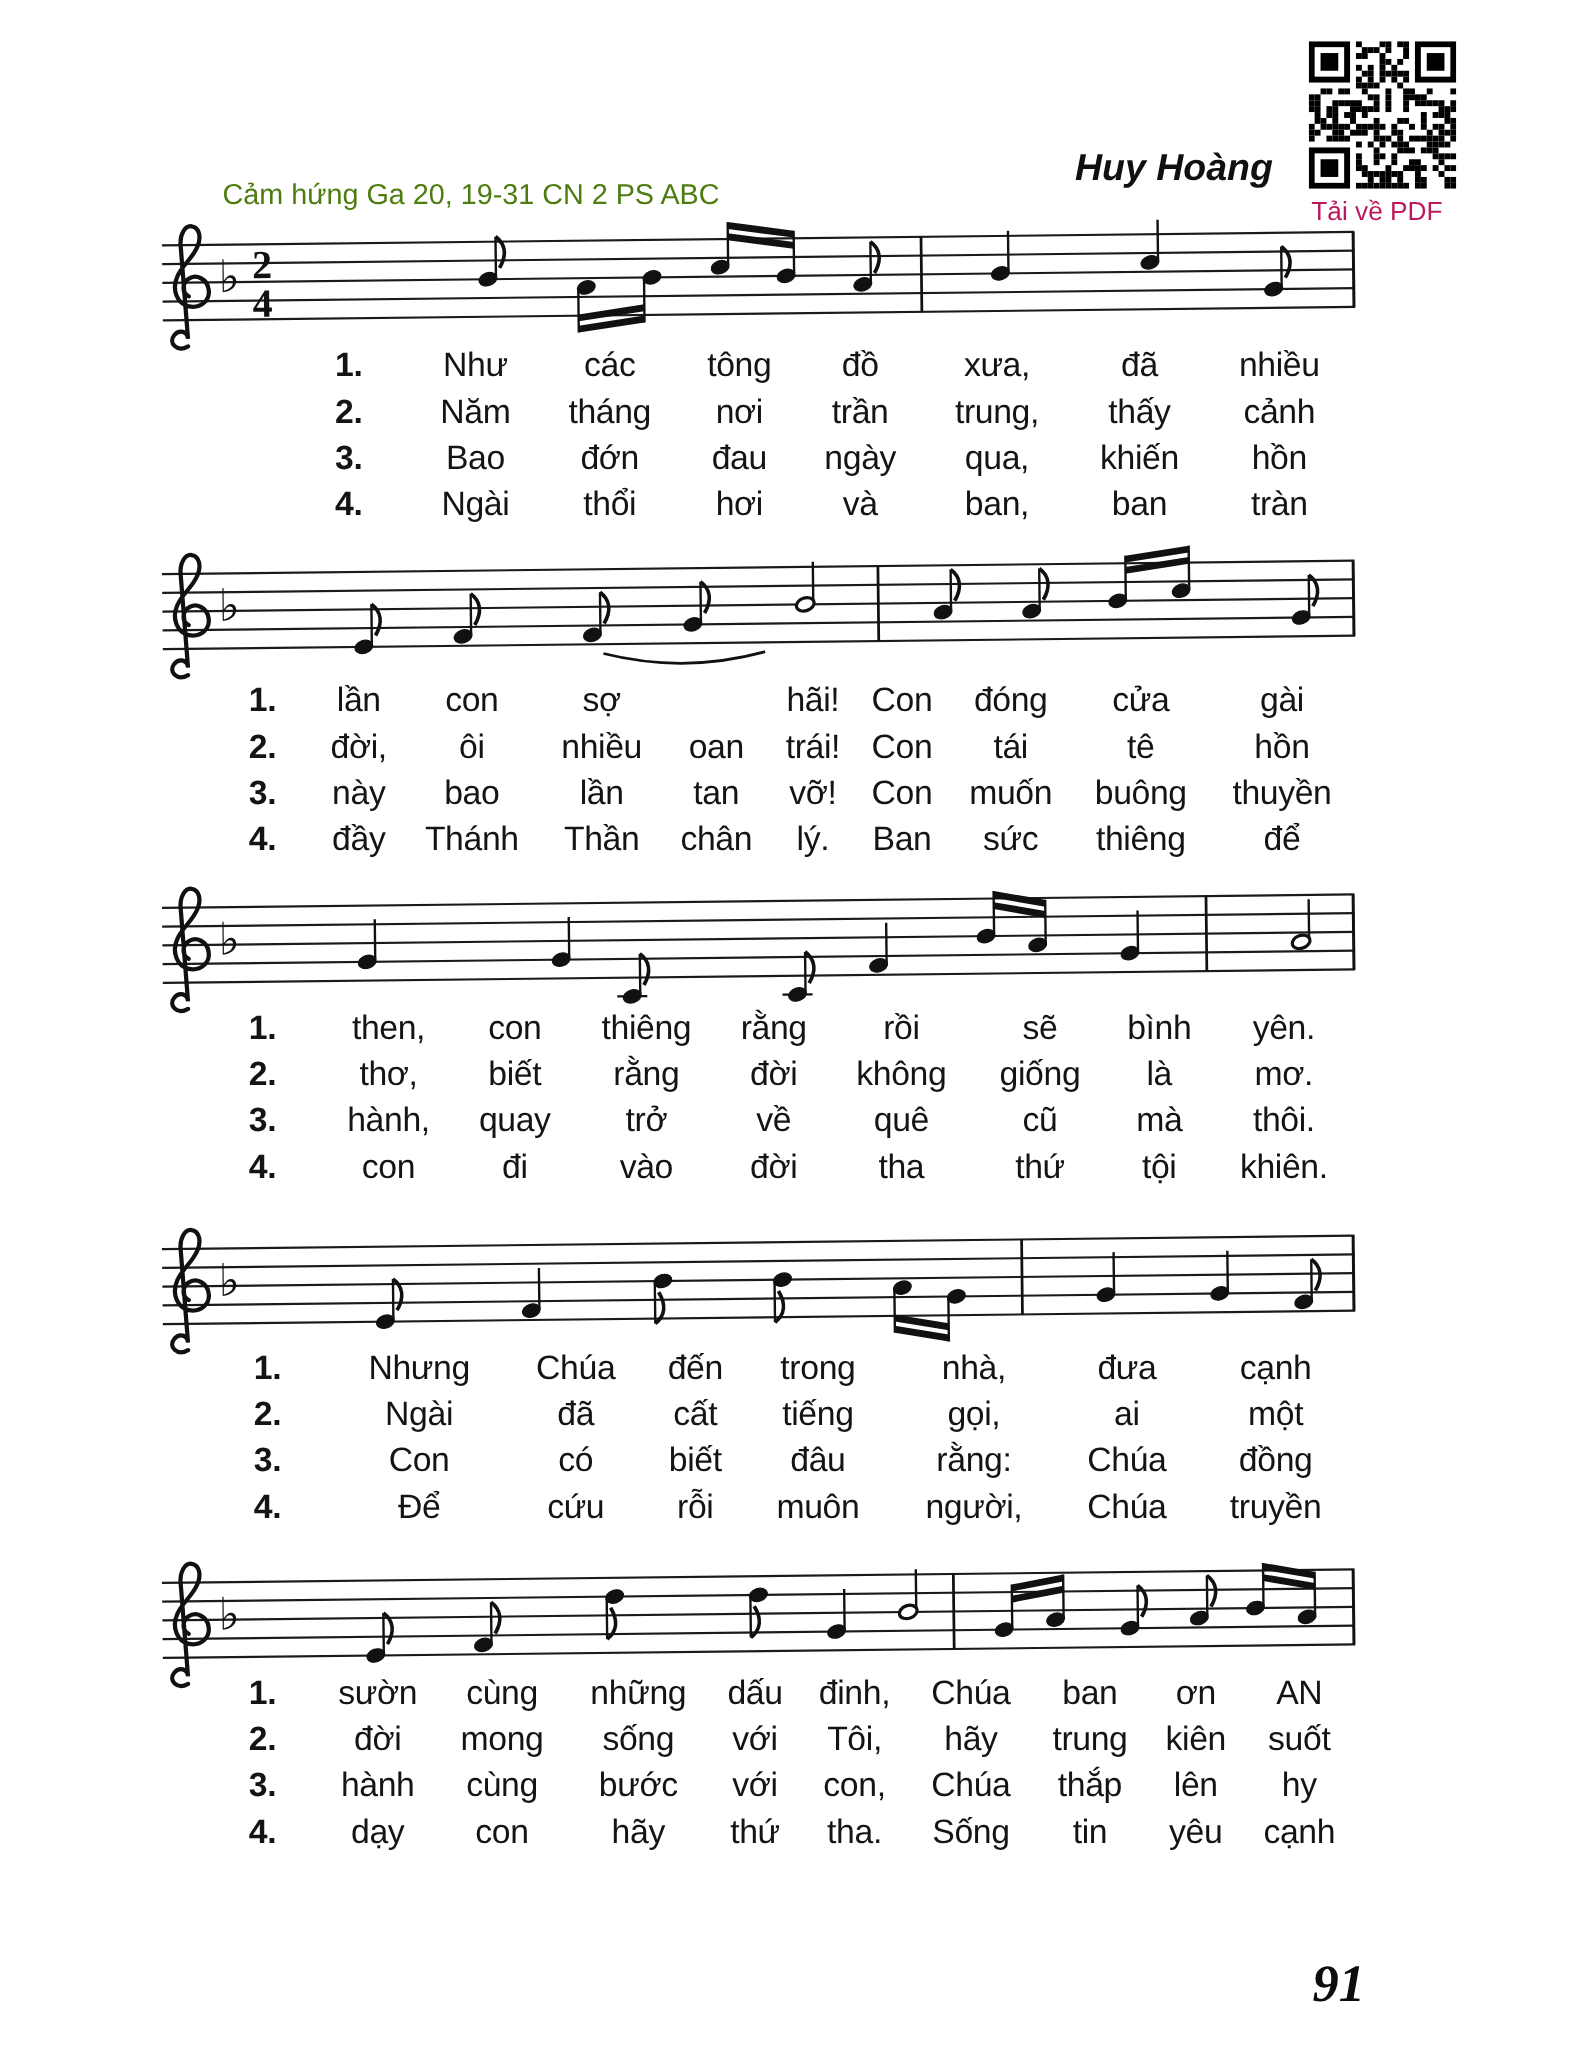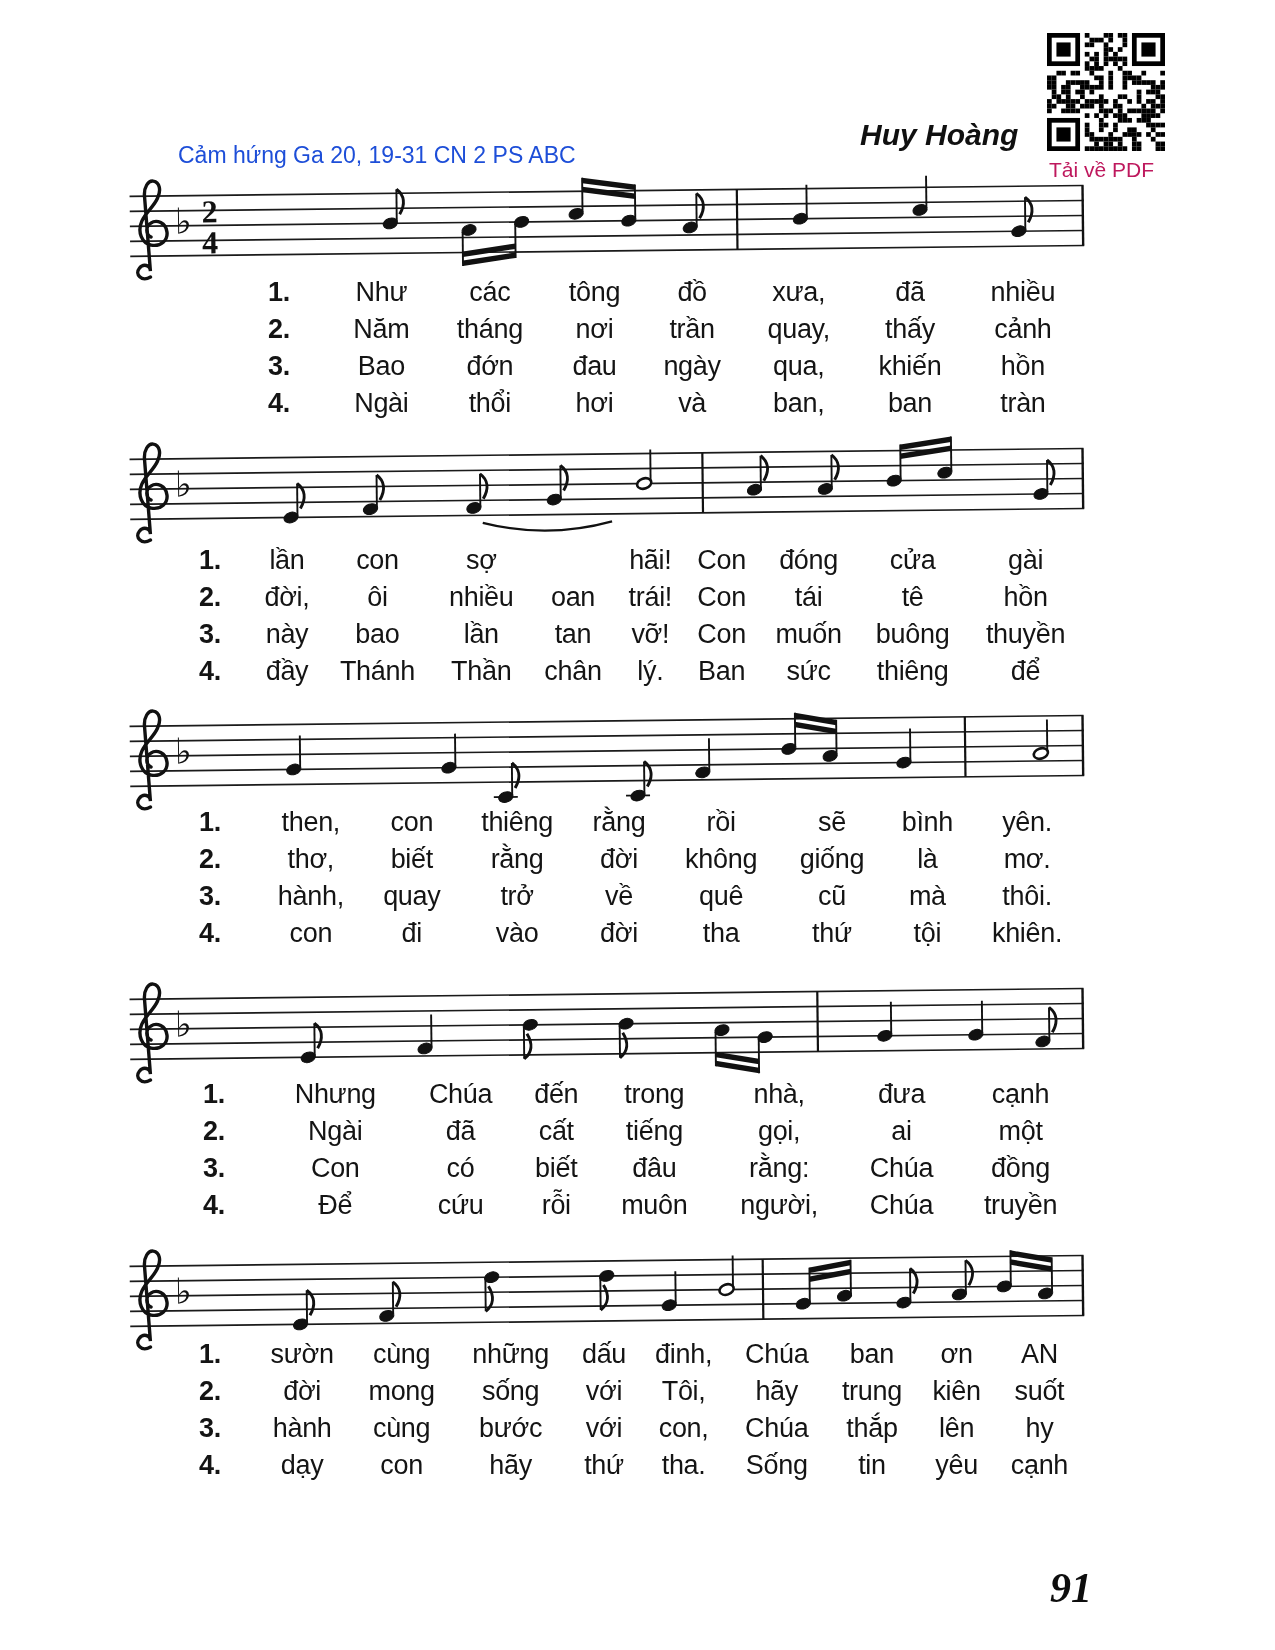--- a/index.html
+++ b/index.html
@@ -5,21 +5,21 @@
   html,body{margin:0;padding:0;}
   body{
     width:1275px;height:1650px;background:#ffffff;position:relative;
     font-family:"Liberation Sans",sans-serif;color:#111;overflow:hidden;
   }
   #page{position:absolute;inset:0;}
   .title{
     position:absolute;top:34px;left:155px;width:900px;text-align:center;
     font-size:46px;font-weight:700;letter-spacing:1px;color:#0d0d0d;
   }
-  .inspiration{position:absolute;left:178px;top:142px;font-size:23px;color:#1d4ed8;}
+  .inspiration{position:absolute;left:178px;top:142px;font-size:23px;color:#4d7c0f;}
   .author{
     position:absolute;left:860px;top:118px;width:185px;
     font-size:30px;font-weight:700;font-style:italic;color:#101010;
   }
   .qr{position:absolute;left:1047px;top:33px;width:118px;height:120px;}
   .qr-caption{
     position:absolute;left:1049px;top:158px;font-size:21px;color:#be185d;
     text-decoration:none;cursor:pointer;
   }
   .staff{
@@ -496,21 +496,21 @@
         <span class="v-cell">xưa,</span>
         <span class="v-cell">đã</span>
         <span class="v-cell">nhiều</span>
       </div>
       <div class="v-row">
         <span class="v-num">2.</span>
         <span class="v-cell">Năm</span>
         <span class="v-cell">tháng</span>
         <span class="v-cell">nơi</span>
         <span class="v-cell">trần</span>
-        <span class="v-cell">quay,</span>
+        <span class="v-cell">trung,</span>
         <span class="v-cell">thấy</span>
         <span class="v-cell">cảnh</span>
       </div>
       <div class="v-row">
         <span class="v-num">3.</span>
         <span class="v-cell">Bao</span>
         <span class="v-cell">đớn</span>
         <span class="v-cell">đau</span>
         <span class="v-cell">ngày</span>
         <span class="v-cell">qua,</span>

